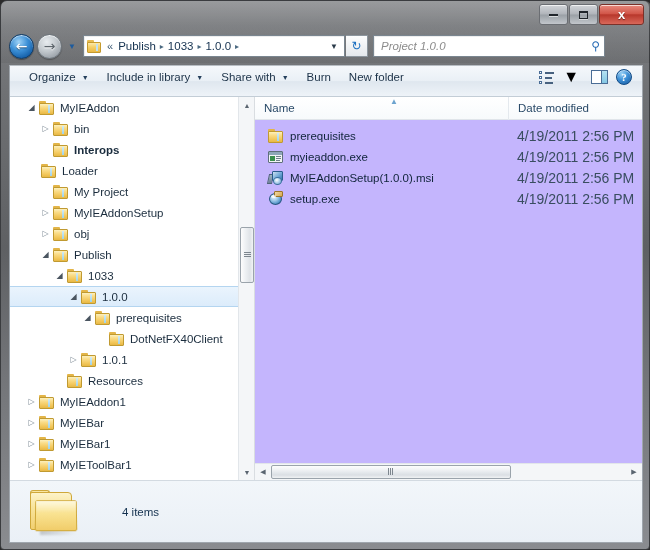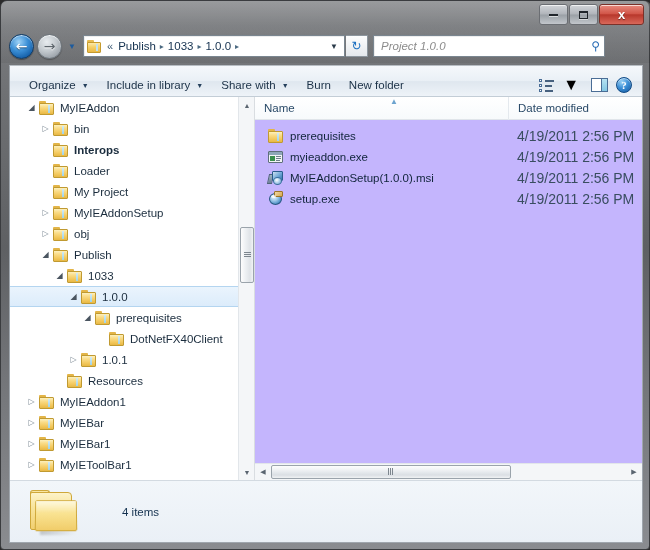--- a/index.html
+++ b/index.html
@@ -93,21 +93,21 @@
 
   
   #client {
     position:absolute; left:8px; top:64px; width:634px; height:478px;
     background:#ffffff; border:1px solid #9fa6ad; border-top:1px solid #b7bdc3;
     display:flex; flex-direction:column;
   }
 
   
   #cmdbar {
-    height:31px; flex:none; display:flex; align-items:flex-end;
+    height:31px; flex:none; display:flex; align-items:flex-start;
     background: linear-gradient(180deg,#f5f8fb 0%, #eaf0f6 48%, #dfe7ef 52%, #eef3f8 100%);
     border-bottom:1px solid #c3cdd6;
     padding-left:10px;
   }
   .cmditem { display:flex; align-items:center; height:22px; padding:0 9px; font-size:11.5px; color:#1b3147; white-space:nowrap; }
   .cmditem .caret { font-size:7px; margin-left:6px; color:#26405c; }
   .cmdspacer { flex:1; }
   #viewbtn { display:flex; align-items:center; height:22px; padding:0 4px; }
   .viewicon { width:15px; height:13px; position:relative; }
   .viewicon .dot { position:absolute; left:0; width:3px; height:3px; border:1px solid #4a6d96; background:#fff; }
@@ -367,21 +367,21 @@
             </div>
             <div class="trow" style="padding-left: 28px; font-weight: bold;">
               <span class="expander none"></span>
               <span class="tfolder">
                 <span class="tb"></span>
                 <span class="bd"></span>
                 <span class="sp"></span>
               </span>
               <span class="tlabel">Interops</span>
             </div>
-            <div class="trow" style="padding-left: 28px;">
+            <div class="trow" style="padding-left: 16px;">
               <span class="expander none"></span>
               <span class="tfolder">
                 <span class="tb"></span>
                 <span class="bd"></span>
                 <span class="sp"></span>
               </span>
               <span class="tlabel">Loader</span>
             </div>
             <div class="trow" style="padding-left: 28px;">
               <span class="expander none"></span>

